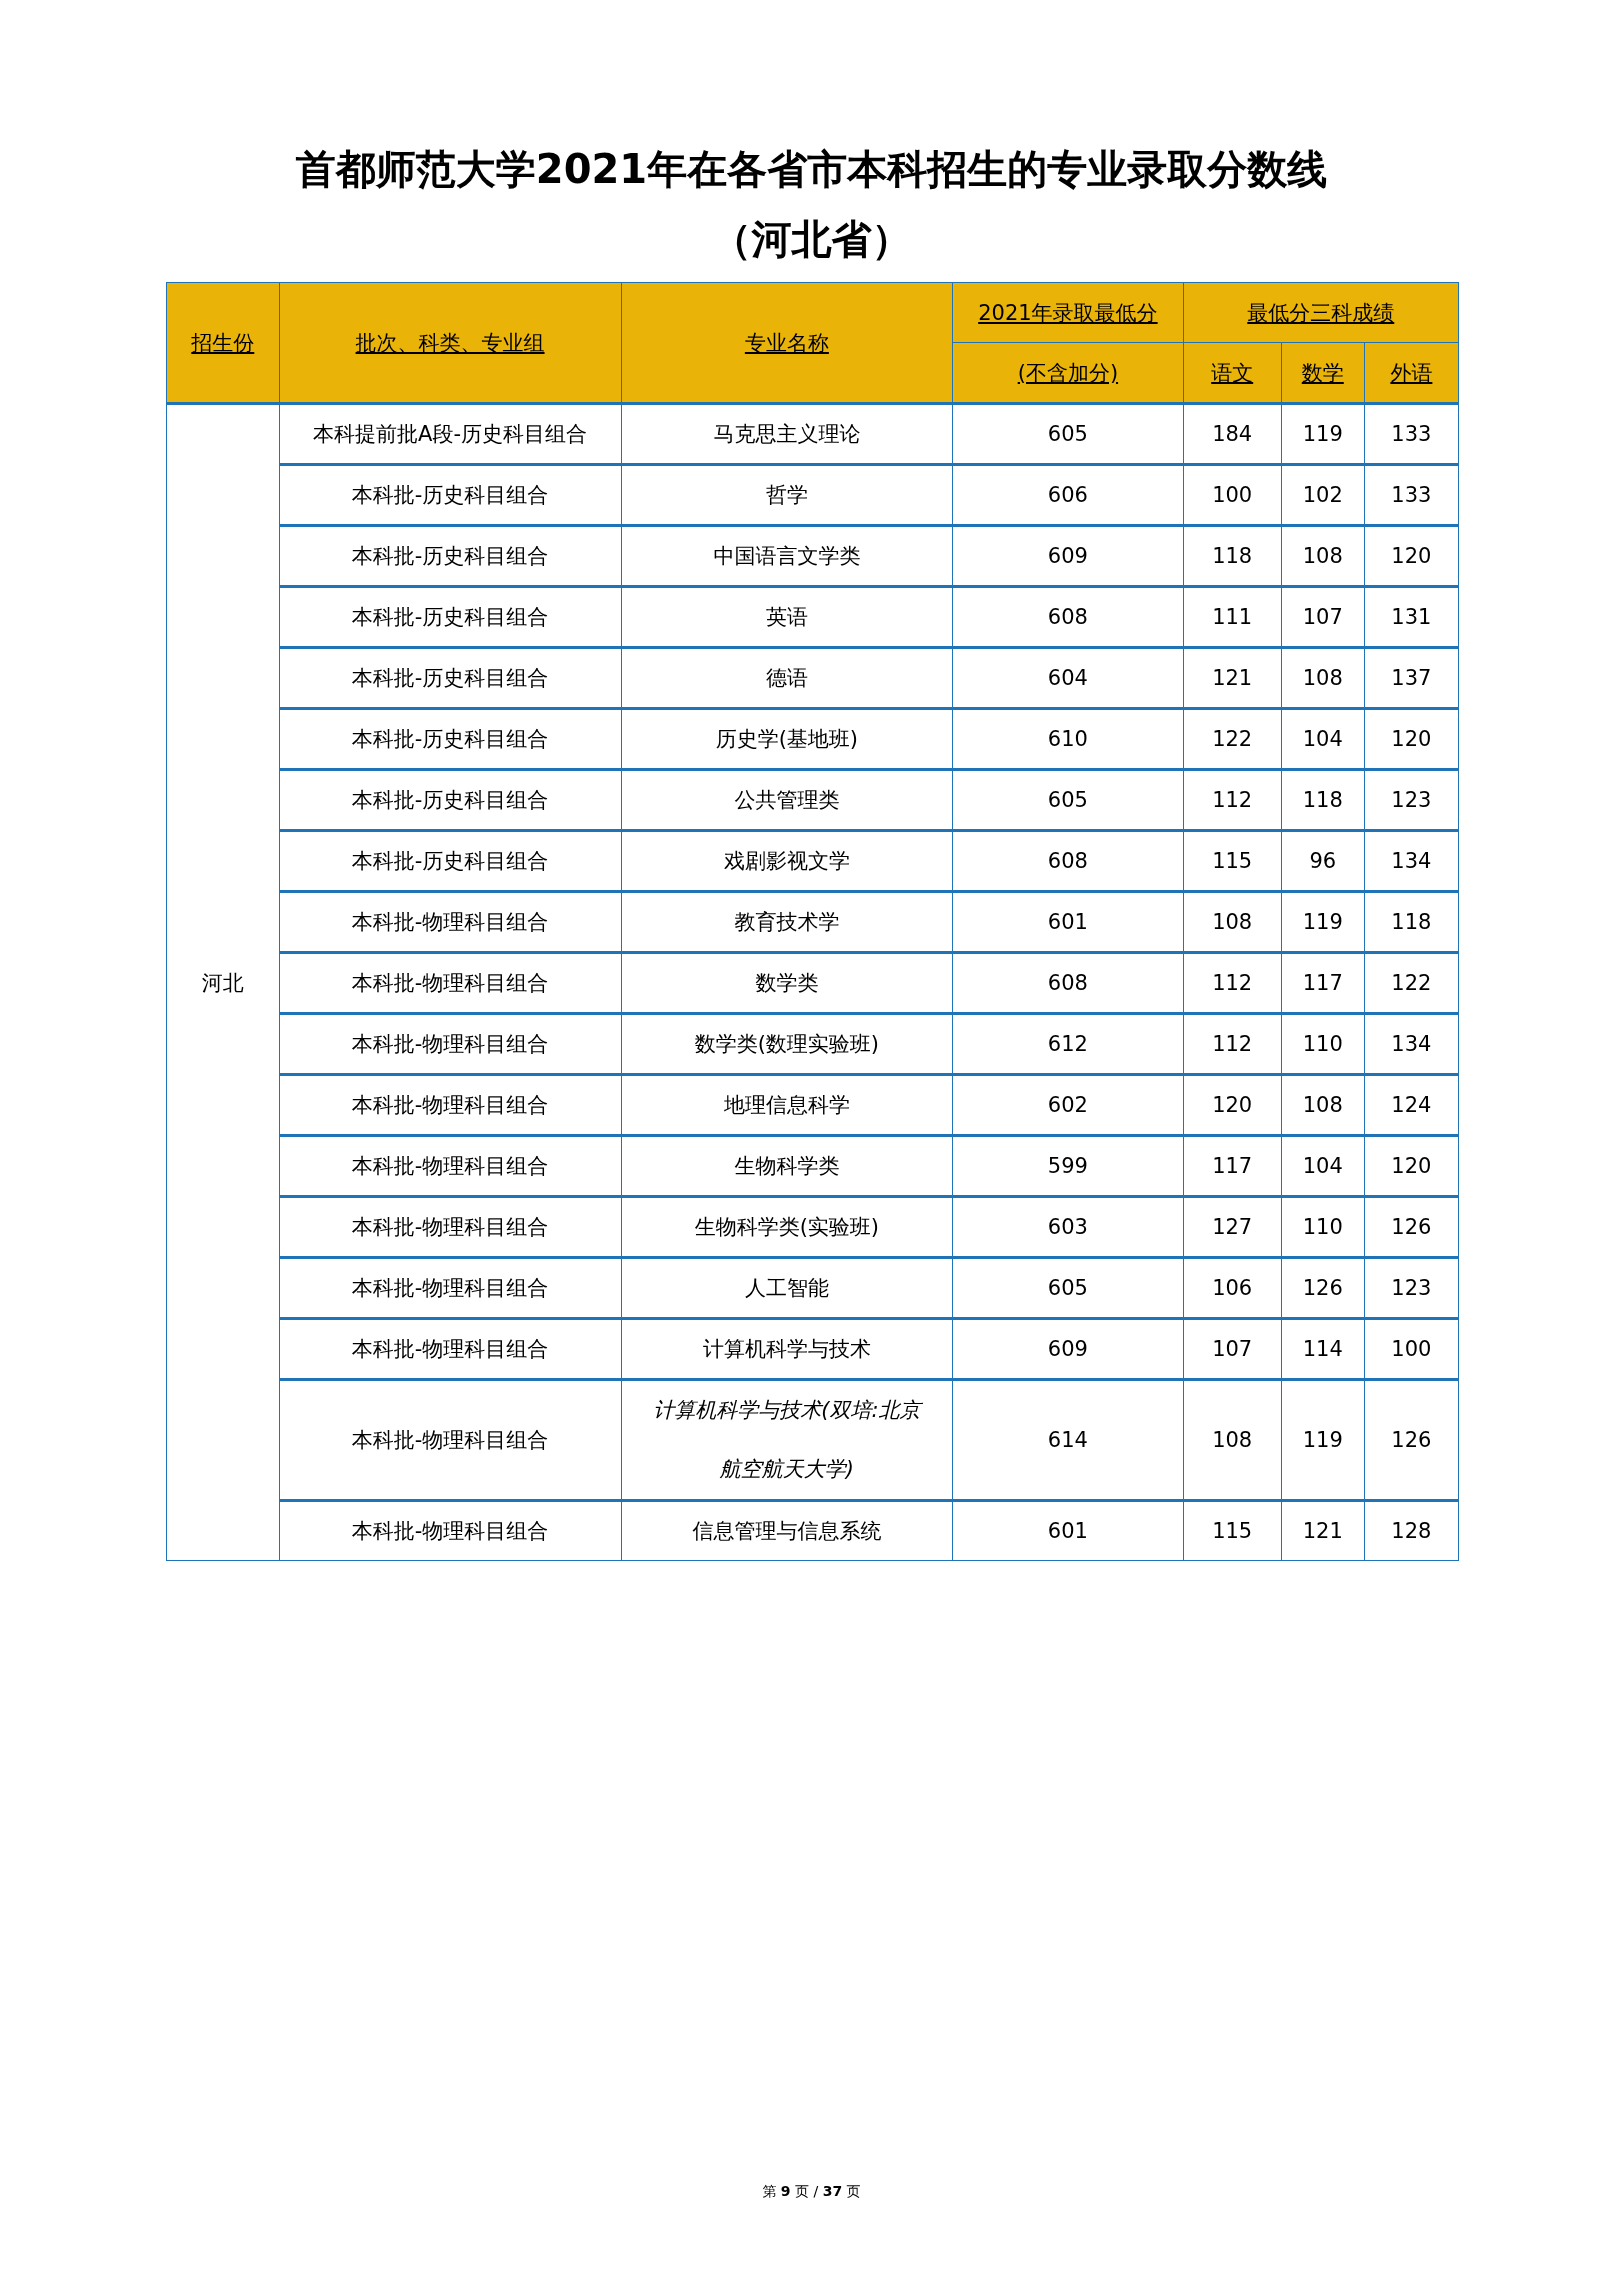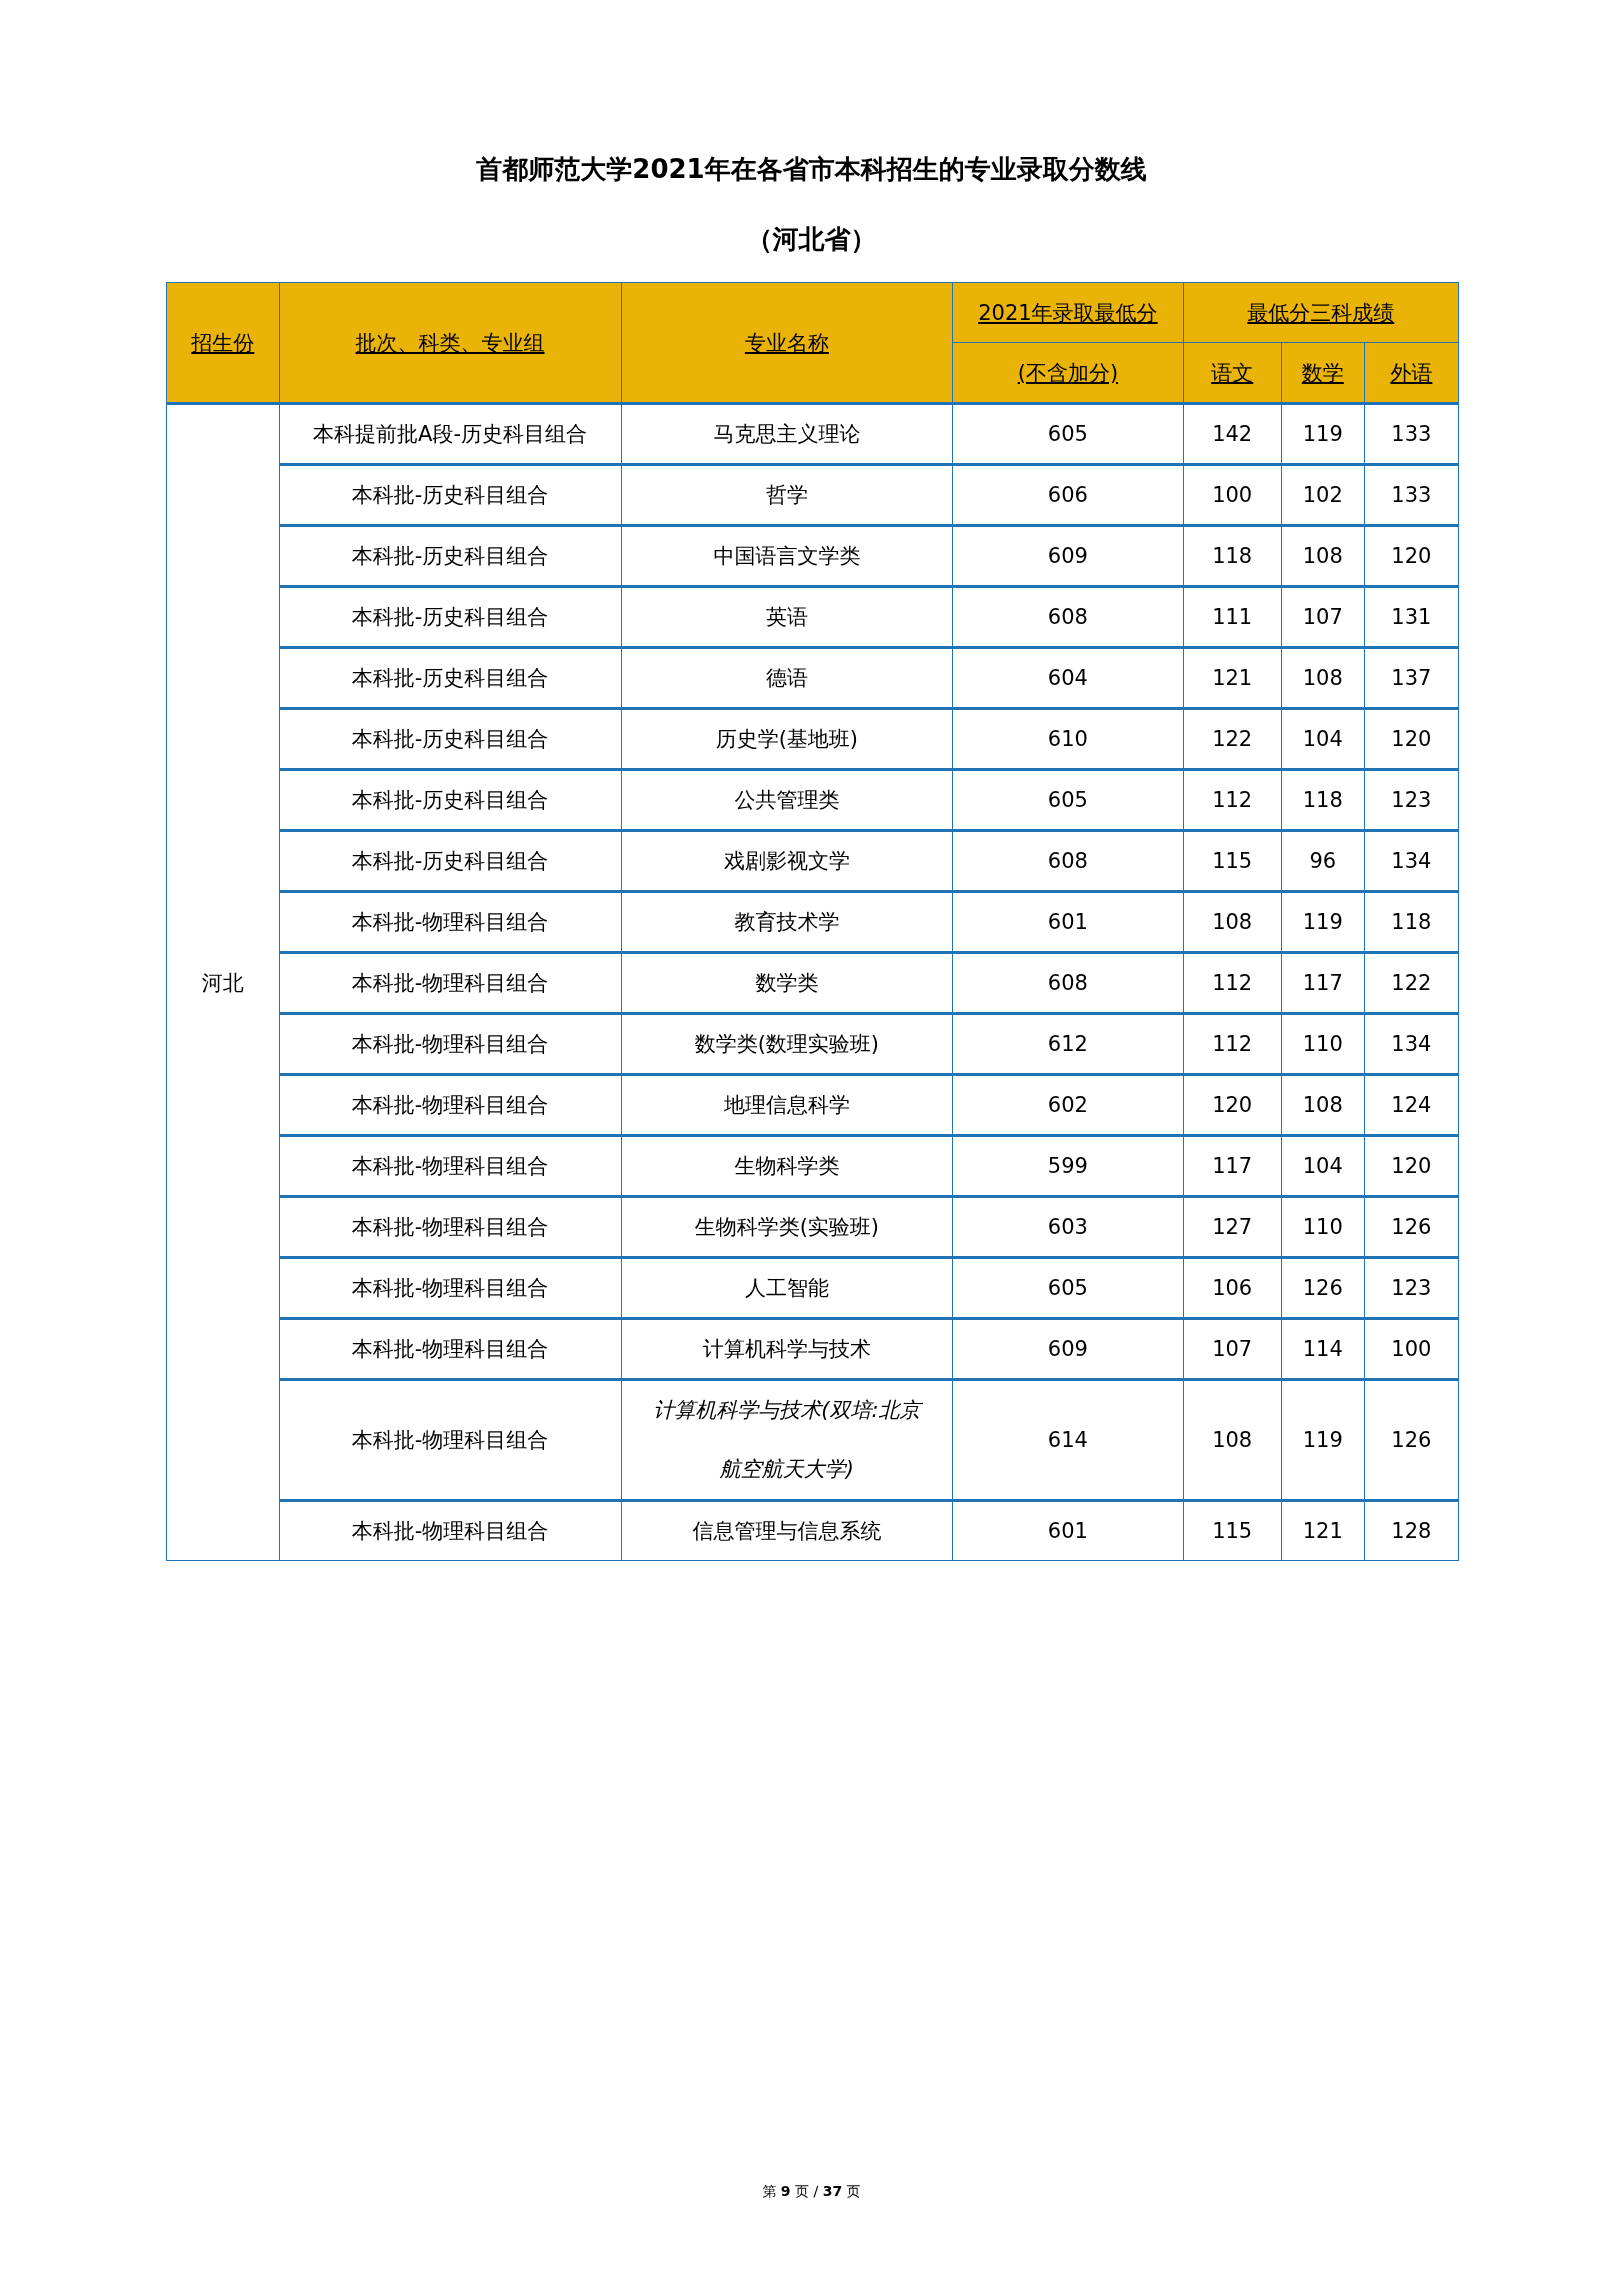--- a/index.html
+++ b/index.html
@@ -1,19 +1,19 @@
 <!DOCTYPE html>
 <html style="font-size:7.4px"><head>
 <meta charset="utf-8">
 <style>
   html, body { margin: 0; padding: 0; background: #ffffff; }
   body { width: 1623px; height: 2295px; position: relative; overflow: hidden;
          font-family: "DejaVu Sans", "Liberation Sans", sans-serif; color: #000; }
   .title { position: absolute; left: 0; width: 1623px; text-align: center;
-           font-weight: bold; font-size: 26px; line-height: 46px; }
+           font-weight: bold; font-size: 40px; line-height: 46px; }
   .title.main { top: 146px; }
   .title.sub { top: 216px; }
   table.scores { position: absolute; left: 166px; top: 282px; width: 1293px;
                  border-collapse: collapse; table-layout: fixed; }
   table.scores td, table.scores th {
     border: 1.9px solid #1f73b7; text-align: center; vertical-align: middle;
     font-size: 21px; font-weight: normal; padding: 0; }
   table.scores thead th { background: #eab308; color: #000; text-decoration: underline; }
   table.scores thead tr.h1 th { height: 59px; }
   table.scores thead tr.h2 th { height: 59px; }
@@ -56,21 +56,21 @@
       <th>数学</th>
       <th>外语</th>
     </tr>
   </thead>
   <tbody id="tbody">
     <tr>
       <td rowspan="18" class="province">河北</td>
       <td>本科提前批A段-历史科目组合</td>
       <td>马克思主义理论</td>
       <td>605</td>
-      <td>142</td>
+      <td>184</td>
       <td>119</td>
       <td>133</td>
     </tr>
     <tr>
       <td>本科批-历史科目组合</td>
       <td>哲学</td>
       <td>606</td>
       <td>100</td>
       <td>102</td>
       <td>133</td>

